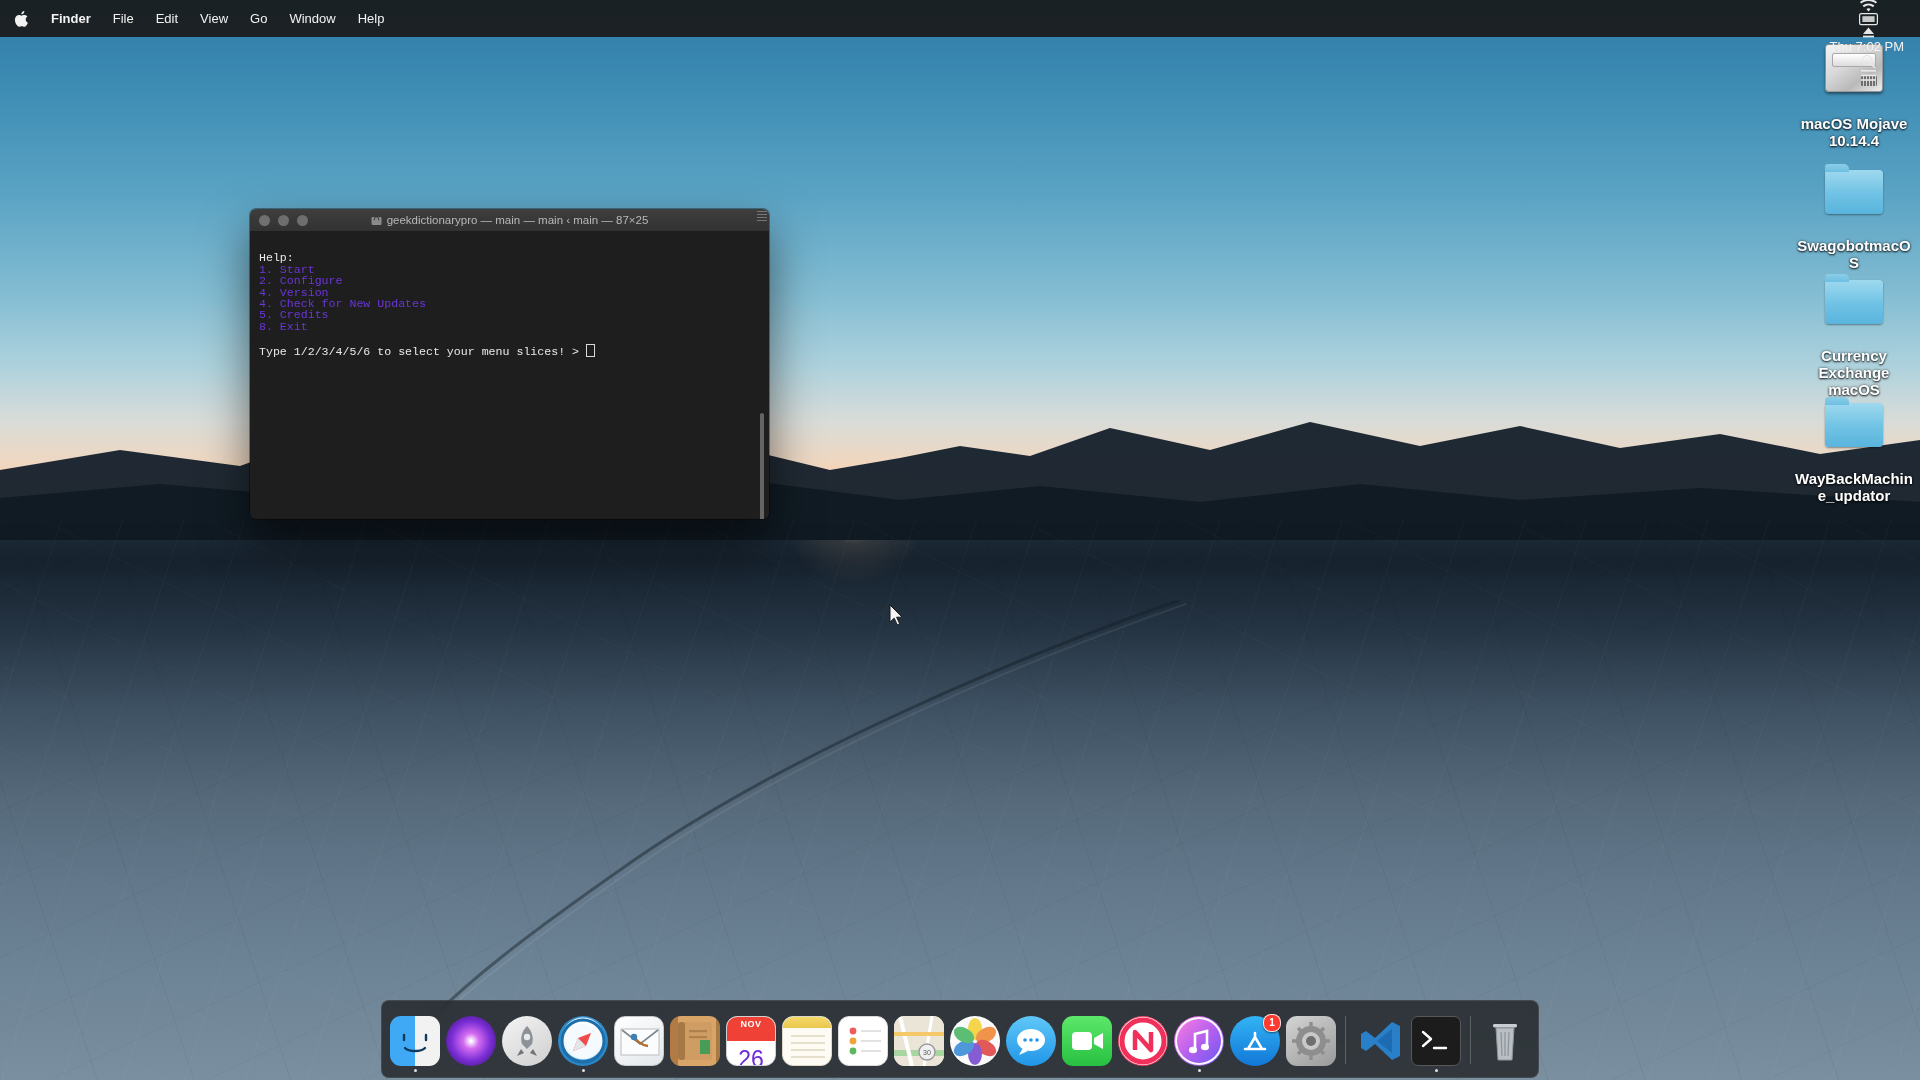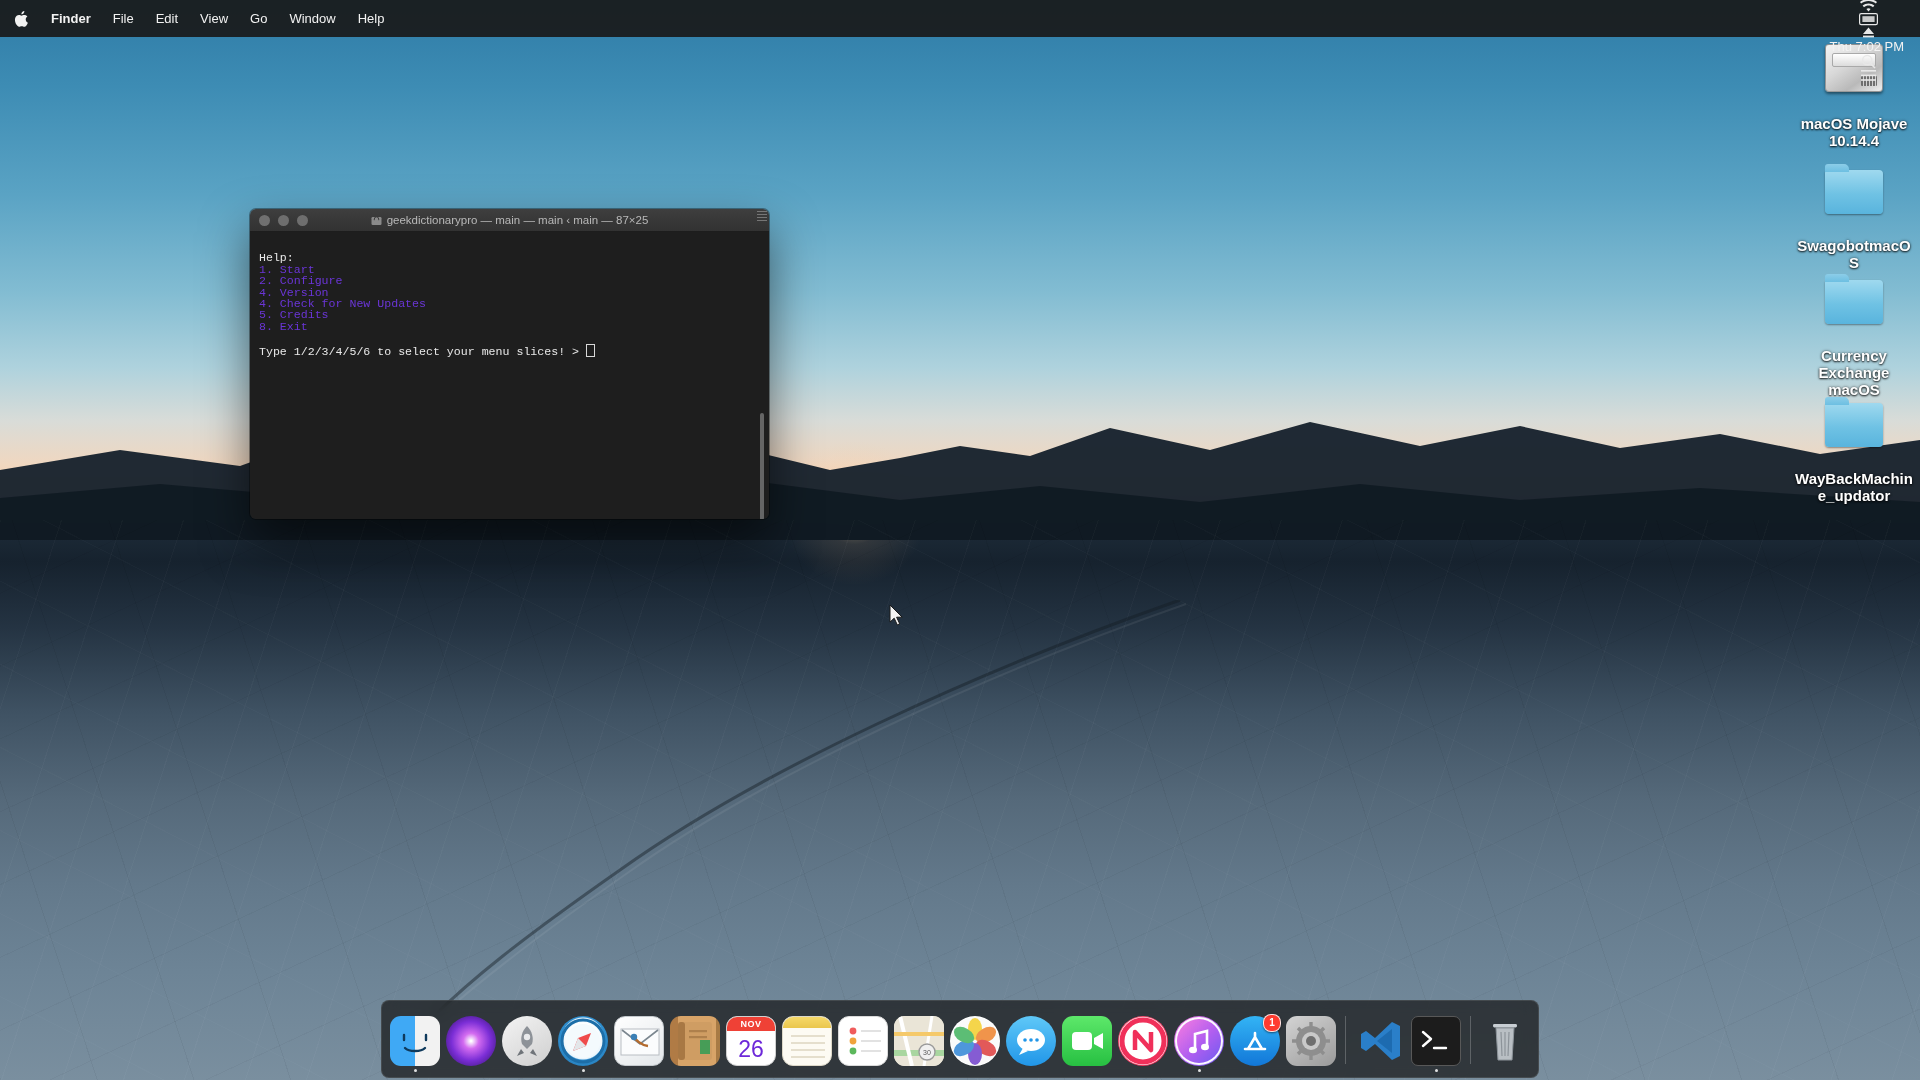--- a/index.html
+++ b/index.html
@@ -425,21 +425,21 @@
           <rect x="30" y="24" width="10" height="14" fill="#2f9e55" opacity=".85"></rect>
         </svg>
       </div>
     </div>
     <div class="dock-dot hidden"></div>
   </div>
 
   <div class="dock-item">
     <div class="dock-ico">
       <div class="ic" style="background:#ffffff; border:1px solid #d0d0d0;">
-        <div style="height:14px;background:#ef4136;color:#fff;font-size:9px;font-weight:bold;text-align:center;line-height:14px;letter-spacing:.5px;">NOV</div>
+        <div style="height:24px;background:#ef4136;color:#fff;font-size:9px;font-weight:bold;text-align:center;line-height:14px;letter-spacing:.5px;">NOV</div>
         <div style="height:36px;display:flex;align-items:center;justify-content:center;font-size:23px;color:#6d28d9;font-weight:300;">26</div>
       </div>
     </div>
     <div class="dock-dot hidden"></div>
   </div>
 
   <div class="dock-item">
     <div class="dock-ico">
       <div class="ic" style="background:#fdfbf3; border:1px solid #ddd8c8;">
         <div style="height:11px;background:linear-gradient(to bottom,#f6d96a,#eac64d);"></div>

